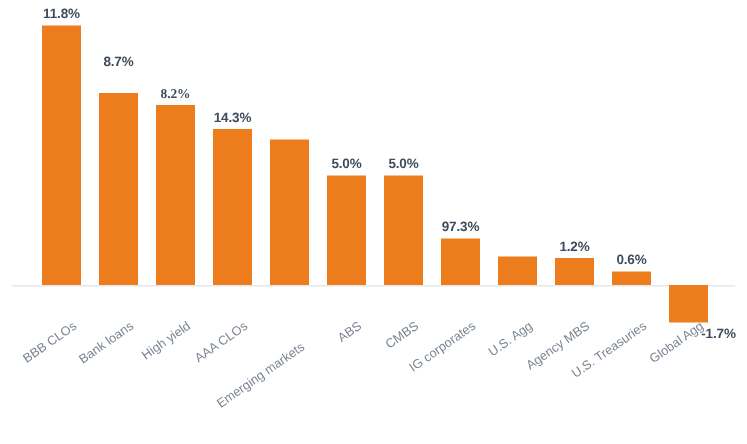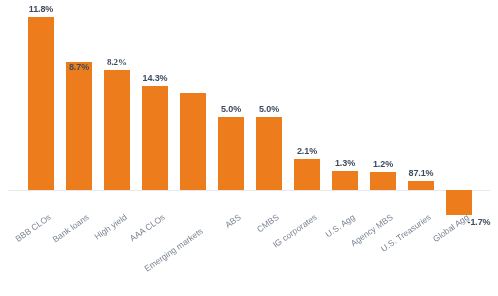--- a/index.html
+++ b/index.html
@@ -63,45 +63,44 @@
 </head>
 <body>
 
 <div id="chart-root" style="background: rgb(255, 255, 255);">
   <div id="plot">
     <div class="baseline" style="top: 190px; background: rgb(230, 232, 236);"></div>
   <div class="bar" title="BBB CLOs 11.8%" style="left: 28px; top: 17.012px; height: 172.988px; background: rgb(237, 125, 28);"></div>
       <div class="bar-label" style="left: 11px; top: 4.012px; color: rgb(63, 75, 92);">11.8%</div>
       <div class="cat-label" style="left: 47px; top: 212px; color: rgb(123, 133, 147); transform: translateX(-100%) rotate(-35deg); transform-origin: right top;">BBB CLOs</div>
       <div class="bar" title="Bank loans 8.7%" style="left: 66px; top: 62.458px; height: 127.542px; background: rgb(237, 125, 28);"></div>
-      <div class="bar-label" style="left: 49px; top: 62px; color: rgb(63, 75, 92);">8.7%</div>
+      <div class="bar-label" style="left: 49px; top: 36px; color: rgb(63, 75, 92);">8.7%</div>
       <div class="cat-label" style="left: 85px; top: 212px; color: rgb(123, 133, 147); transform: translateX(-100%) rotate(-35deg); transform-origin: right top;">Bank loans</div>
       <div class="bar" title="High yield 8.2%" style="left: 104px; top: 69.788px; height: 120.212px; background: rgb(237, 125, 28);"></div>
       <div class="bar-label" style="left: 87px; top: 56.788px; color: rgb(63, 75, 92); font-family: Liberation Serif, serif;">8.2%</div>
       <div class="cat-label" style="left: 123px; top: 212px; color: rgb(123, 133, 147); transform: translateX(-100%) rotate(-35deg); transform-origin: right top;">High yield</div>
       <div class="bar" title="AAA CLOs 7.1%" style="left: 142px; top: 85.914px; height: 104.086px; background: rgb(237, 125, 28);"></div>
       <div class="bar-label" style="left: 125px; top: 72.914px; color: rgb(63, 75, 92);">14.3%</div>
       <div class="cat-label" style="left: 161px; top: 212px; color: rgb(123, 133, 147); transform: translateX(-100%) rotate(-35deg); transform-origin: right top;">AAA CLOs</div>
       <div class="bar" title="Emerging markets 6.6%" style="left: 180px; top: 93.244px; height: 96.756px; background: rgb(237, 125, 28);"></div>
       <div class="cat-label" style="left: 199px; top: 226px; color: rgb(123, 133, 147); transform: translateX(-100%) rotate(-35deg); transform-origin: right top;">Emerging markets</div>
       <div class="bar" title="ABS 5.0%" style="left: 218px; top: 116.7px; height: 73.3px; background: rgb(237, 125, 28);"></div>
       <div class="bar-label" style="left: 201px; top: 103.7px; color: rgb(63, 75, 92);">5.0%</div>
       <div class="cat-label" style="left: 237px; top: 212px; color: rgb(123, 133, 147); transform: translateX(-100%) rotate(-35deg); transform-origin: right top;">ABS</div>
       <div class="bar" title="CMBS 5.0%" style="left: 256px; top: 116.7px; height: 73.3px; background: rgb(237, 125, 28);"></div>
       <div class="bar-label" style="left: 239px; top: 103.7px; color: rgb(63, 75, 92);">5.0%</div>
       <div class="cat-label" style="left: 275px; top: 212px; color: rgb(123, 133, 147); transform: translateX(-100%) rotate(-35deg); transform-origin: right top;">CMBS</div>
       <div class="bar" title="IG corporates 2.1%" style="left: 294px; top: 159.214px; height: 30.786px; background: rgb(237, 125, 28);"></div>
-      <div class="bar-label" style="left: 277px; top: 146.214px; color: rgb(63, 75, 92);">2.1%</div>
+      <div class="bar-label" style="left: 277px; top: 146.214px; color: rgb(63, 75, 92);">97.3%</div>
       <div class="cat-label" style="left: 313px; top: 212px; color: rgb(123, 133, 147); transform: translateX(-100%) rotate(-35deg); transform-origin: right top;">IG corporates</div>
       <div class="bar" title="U.S. Agg 1.3%" style="left: 332px; top: 170.942px; height: 19.058px; background: rgb(237, 125, 28);"></div>
-      <div class="bar-label" style="left: 315px; top: 157.942px; color: rgb(63, 75, 92);">1.3%</div>
       <div class="cat-label" style="left: 351px; top: 212px; color: rgb(123, 133, 147); transform: translateX(-100%) rotate(-35deg); transform-origin: right top;">U.S. Agg</div>
       <div class="bar" title="Agency MBS 1.2%" style="left: 370px; top: 172.408px; height: 17.592px; background: rgb(237, 125, 28);"></div>
       <div class="bar-label" style="left: 353px; top: 159.408px; color: rgb(63, 75, 92);">1.2%</div>
       <div class="cat-label" style="left: 389px; top: 212px; color: rgb(123, 133, 147); transform: translateX(-100%) rotate(-35deg); transform-origin: right top;">Agency MBS</div>
       <div class="bar" title="U.S. Treasuries 0.6%" style="left: 408px; top: 181.204px; height: 8.796px; background: rgb(237, 125, 28);"></div>
-      <div class="bar-label" style="left: 391px; top: 168.204px; color: rgb(63, 75, 92);">87.1%</div>
+      <div class="bar-label" style="left: 391px; top: 168.204px; color: rgb(63, 75, 92);">0.6%</div>
       <div class="cat-label" style="left: 427px; top: 212px; color: rgb(123, 133, 147); transform: translateX(-100%) rotate(-35deg); transform-origin: right top;">U.S. Treasuries</div>
       <div class="bar" title="Global Agg -1.7%" style="left: 446px; top: 190px; height: 24.922px; background: rgb(237, 125, 28);"></div>
       <div class="bar-label" style="left: 449px; top: 216.922px; color: rgb(63, 75, 92);">-1.7%</div>
       <div class="cat-label" style="left: 465px; top: 212px; color: rgb(123, 133, 147); transform: translateX(-100%) rotate(-35deg); transform-origin: right top;">Global Agg</div>
     </div>
 </div>
 
 </body></html>

